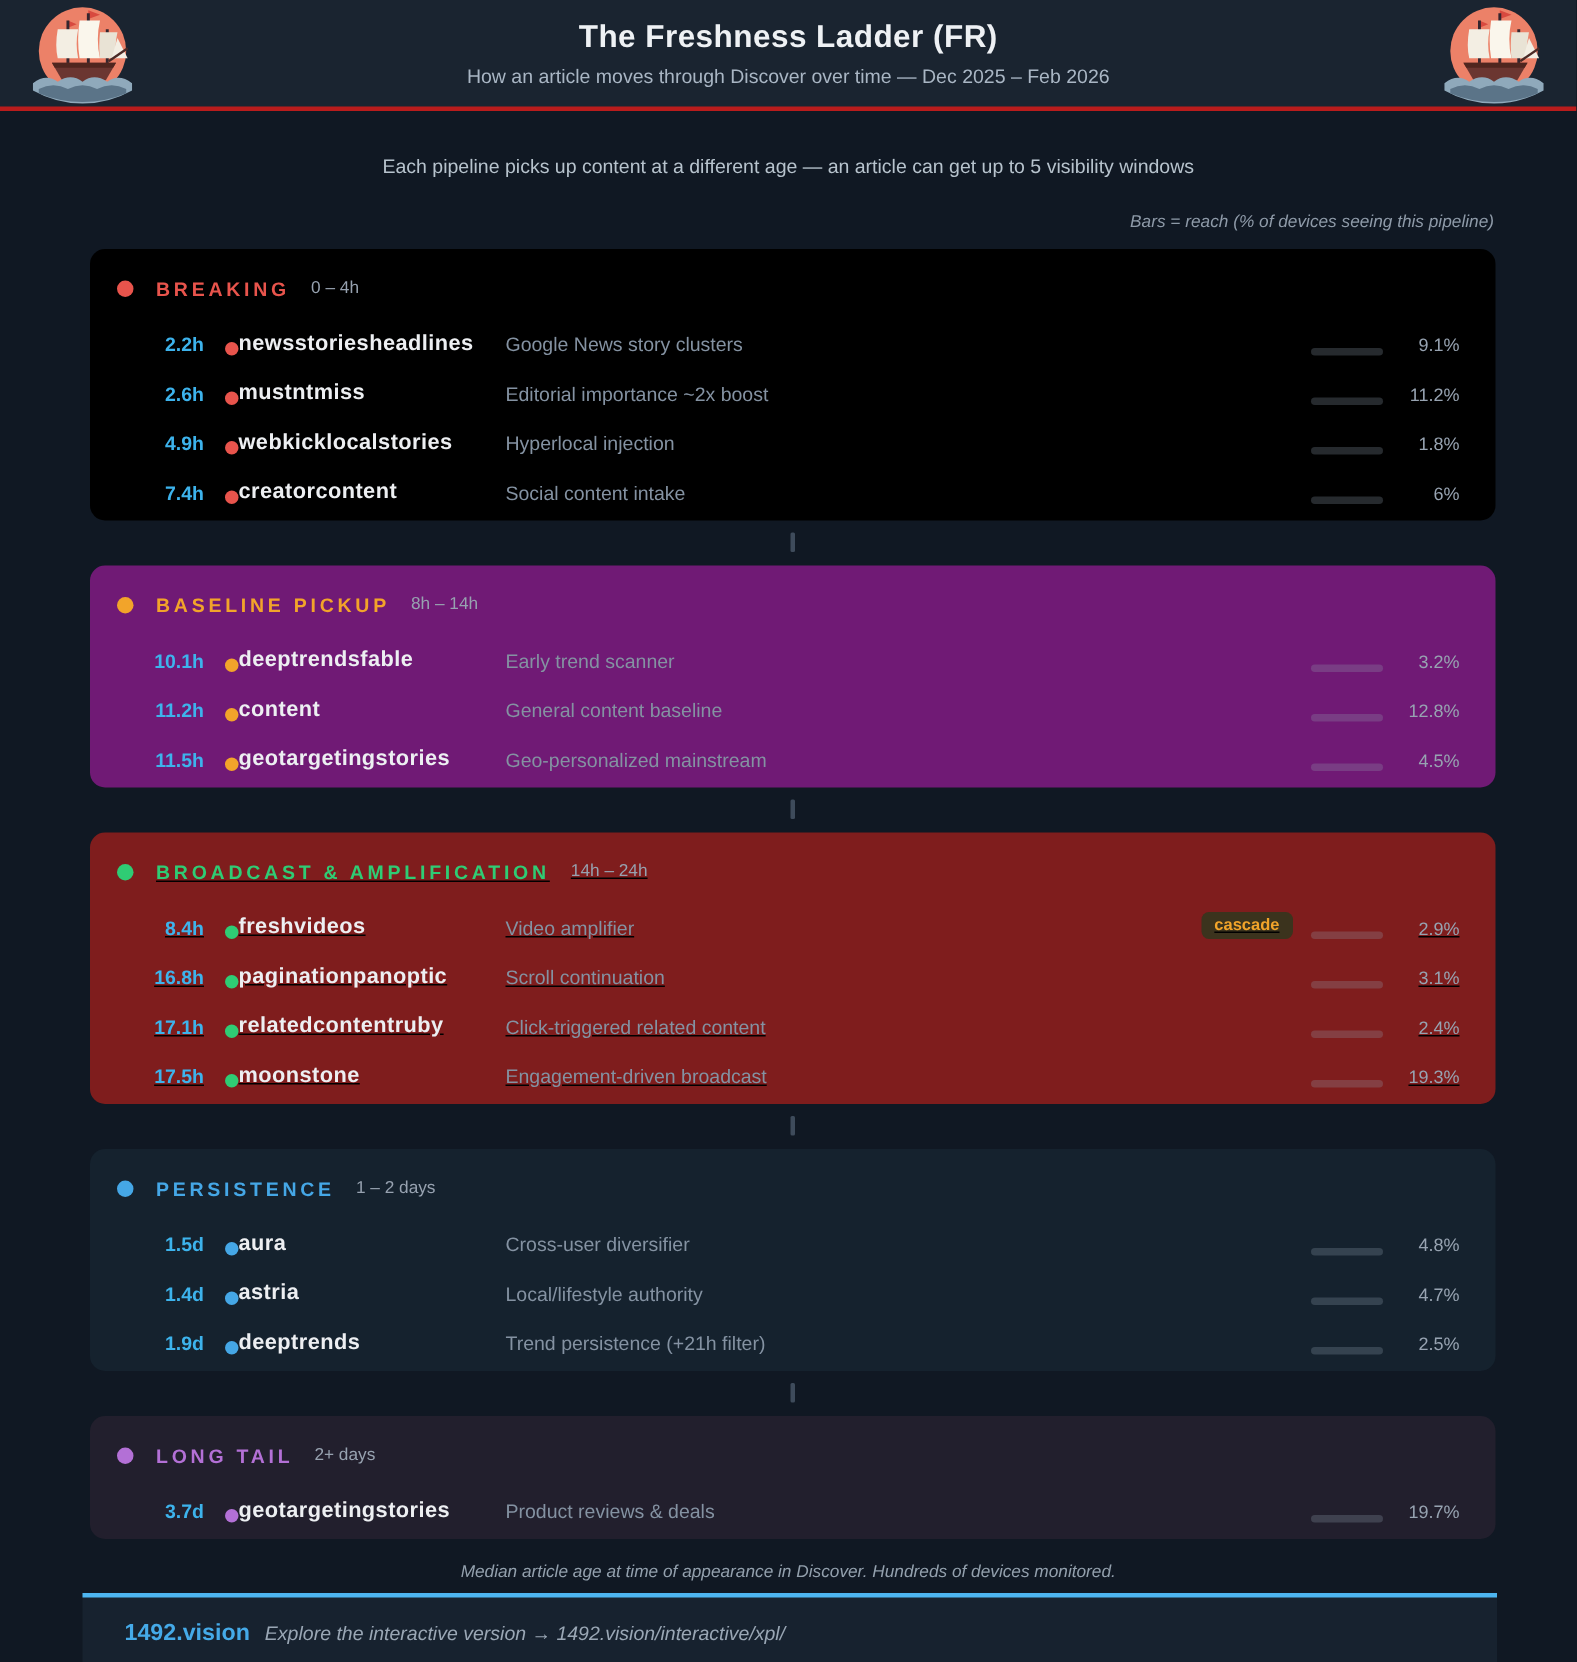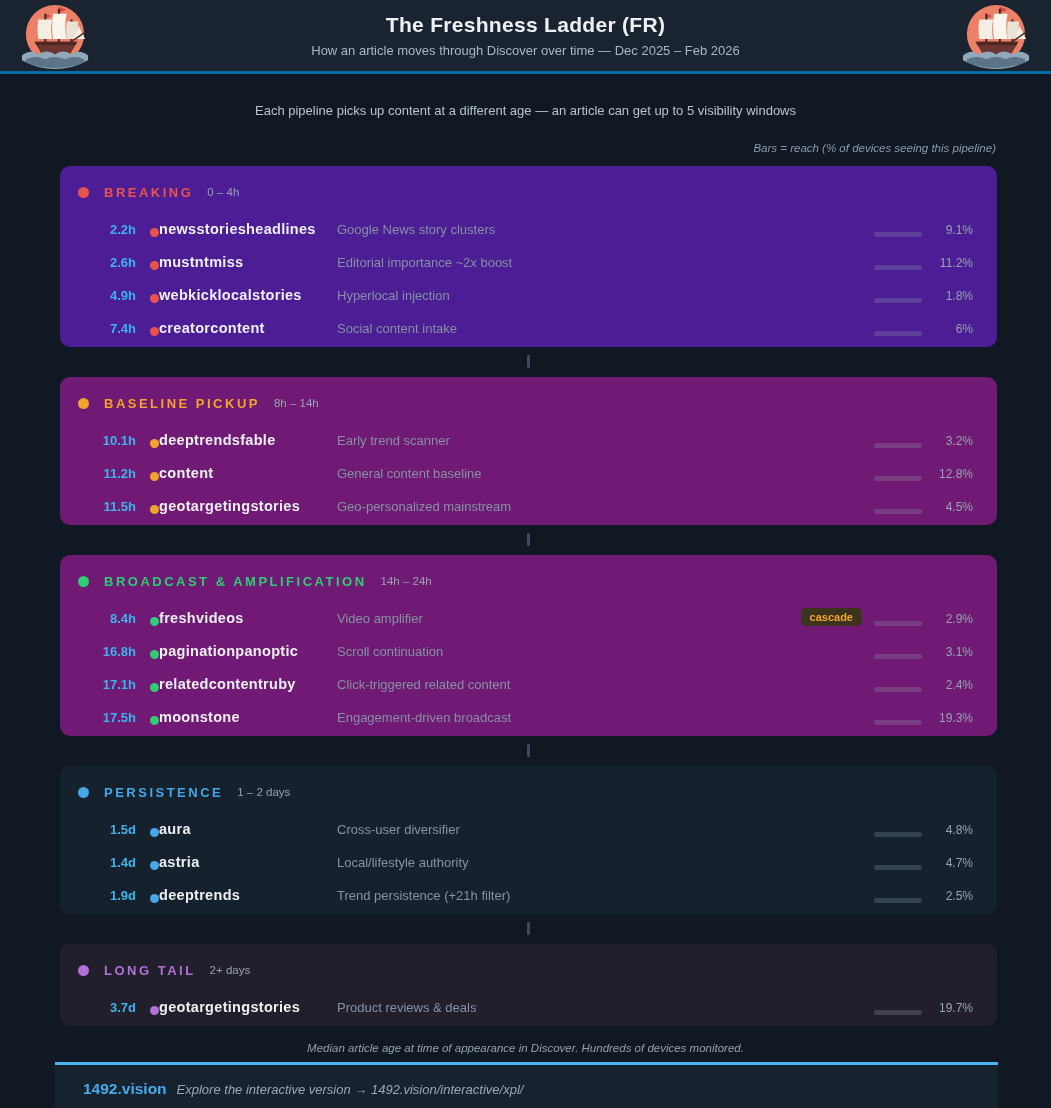--- a/index.html
+++ b/index.html
@@ -1,20 +1,20 @@
 <!DOCTYPE html>
 <html><head>
 <meta charset="utf-8">
 <style>
   * { margin:0; padding:0; box-sizing:border-box; }
   html,body { width:1051px; height:1108px; overflow:hidden; }
   body { background:#101823; font-family:"Liberation Sans", sans-serif; }
 
   .header {
-    height:74px; background:#1a2430; border-bottom:3px solid #0369a1;
+    height:74px; background:#1a2430; border-bottom:3px solid #b91c1c;
     display:flex; align-items:center; justify-content:space-between; padding:0 12px;
   }
   .logo-slot { width:86px; display:flex; justify-content:center; align-items:center; }
   .header-center { flex:1; text-align:center; }
   .title { font-size:21px; font-weight:bold; color:#eef1f4; letter-spacing:.3px; }
   .subtitle { margin-top:6px; font-size:13px; color:#a9b6c4; }
 
   .intro { margin-top:29px; text-align:center; font-size:13px; color:#b7c3cd; }
   .note { margin:24px 55px 0 0; text-align:right; font-style:italic; font-size:11.5px; color:#8e9aa8; }
 
@@ -87,21 +87,21 @@
       <path d="M4 55 Q13 48 21 54 Q30 48 38 54 Q46 48 55 54 Q63 48 72 55 L72 60 Q56 69 38 69 Q20 69 4 60 Z" fill="#8fa9bb"></path>
       <path d="M8 59 Q18 54 28 59 Q38 54 48 59 Q58 54 68 59 L68 62 Q54 68 38 68 Q22 68 8 62 Z" fill="#5b7488"></path>
     </svg>
   </div>
 </div>
 
 <div class="intro">Each pipeline picks up content at a different age — an article can get up to 5 visibility windows</div>
 <div class="note">Bars = reach (% of devices seeing this pipeline)</div>
 
 <div class="sections">
-  <div class="section" style="background: #4c1d95; --accent: #e8544c;">
+  <div class="section" style="background: #000000; --accent: #e8544c;">
     <div class="sec-head">
       <span class="sec-dot"></span>
       <span class="sec-label">BREAKING</span>
       <span class="sec-range">0 – 4h</span>
     </div>
     <div class="rows">
   <div class="row">
     <span class="age">2.2h</span>
     <span class="row-dot"></span>
     <span class="name">newsstoriesheadlines</span>
@@ -175,21 +175,21 @@
     <span class="row-dot"></span>
     <span class="name">geotargetingstories</span>
     <span class="desc">Geo-personalized mainstream</span>
 
     <span class="bar"><span class="fill" style="width: 10.8px;"></span></span>
     <span class="pct">4.5%</span>
   </div>
 </div>
   </div>
 <div class="connector"></div>
-  <div class="section" style="background: #701a75; --accent: #2fcc74;">
+  <div class="section" style="background: #7f1d1d; text-decoration: underline; --accent: #2fcc74;">
     <div class="sec-head">
       <span class="sec-dot"></span>
       <span class="sec-label">BROADCAST &amp; AMPLIFICATION</span>
       <span class="sec-range">14h – 24h</span>
     </div>
     <div class="rows">
   <div class="row">
     <span class="age">8.4h</span>
     <span class="row-dot"></span>
     <span class="name">freshvideos</span>

